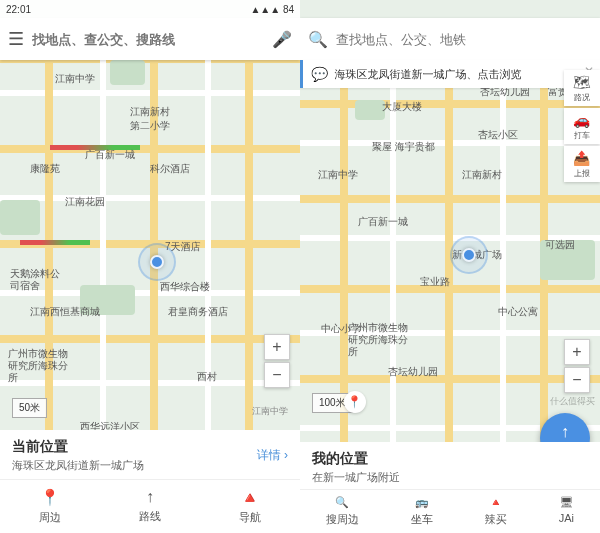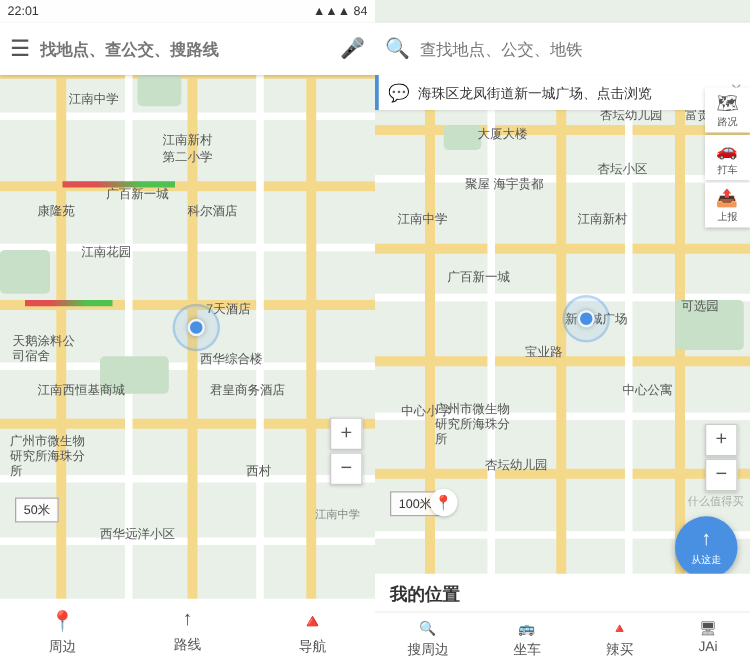--- a/index.html
+++ b/index.html
@@ -526,20 +526,27 @@
 
   <div class="scale-left">50米</div>
   <div class="logo-left">江南中学</div>
 
   <div class="zoom-left">
     <div class="zoom-btn">+</div>
     <div class="zoom-btn">−</div>
   </div>
 
   <div class="left-bottom">
+    <div class="left-bottom-info">
+      <div>
+        <div class="location-label">当前位置</div>
+        <div class="location-sub">海珠区龙凤街道新一城广场</div>
+      </div>
+      <div class="detail-link">详情 ›</div>
+    </div>
     <div class="left-bottom-actions">
       <div class="action-btn">
         <span class="action-icon">📍</span>
         <span>周边</span>
       </div>
       <div class="action-btn">
         <span class="action-icon">↑</span>
         <span>路线</span>
       </div>
       <div class="action-btn">
@@ -643,20 +650,21 @@
     <span>从这走</span>
   </div>
 
   <div class="watermark">
     <span>什么值得买</span>
   </div>
 
   <div class="right-bottom">
     <div class="right-bottom-info">
       <div class="right-location-title">我的位置</div>
+      <div class="right-location-sub">在新一城广场附近</div>
     </div>
     <div class="right-bottom-actions">
       <div class="r-action-btn">
         <span>🔍</span>
         <span>搜周边</span>
       </div>
       <div class="r-action-btn">
         <span>🚌</span>
         <span>坐车</span>
       </div>

